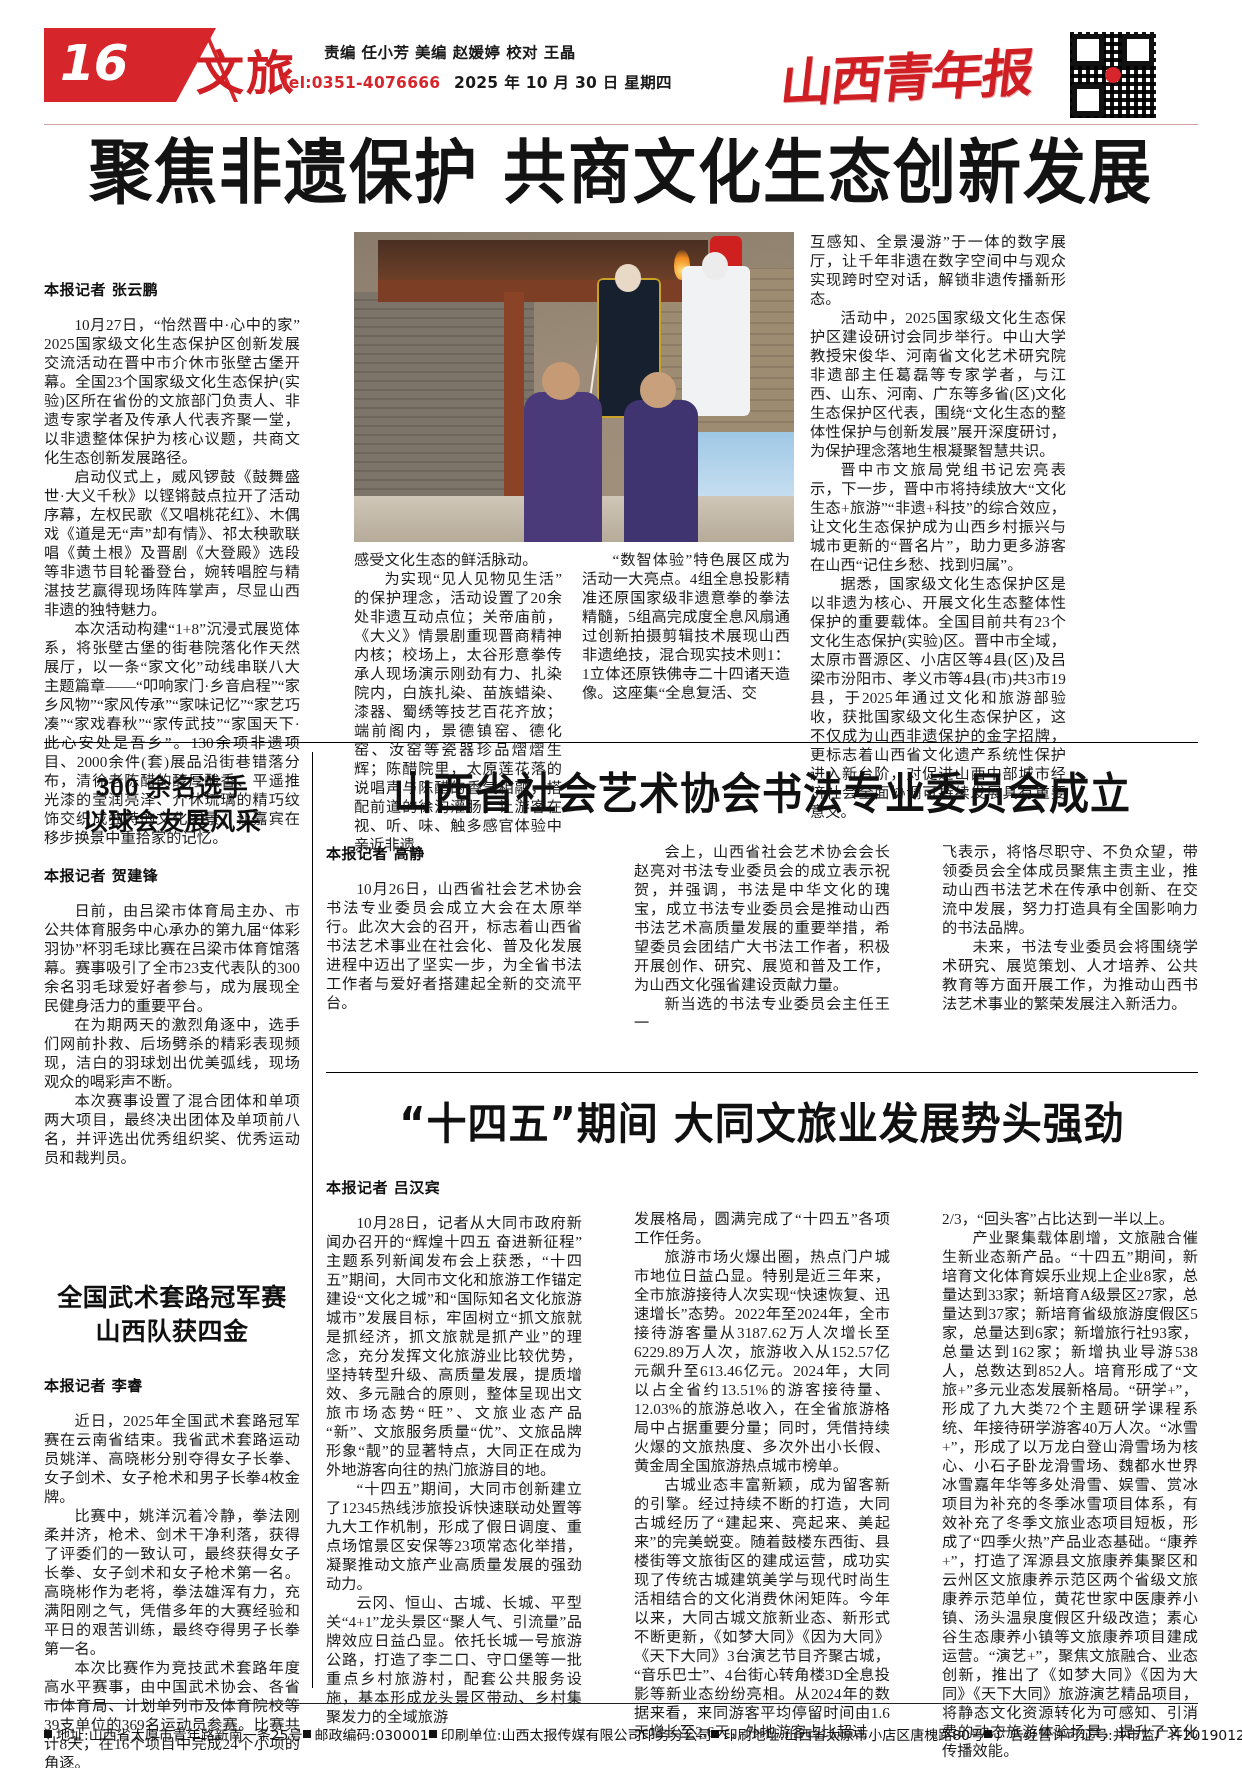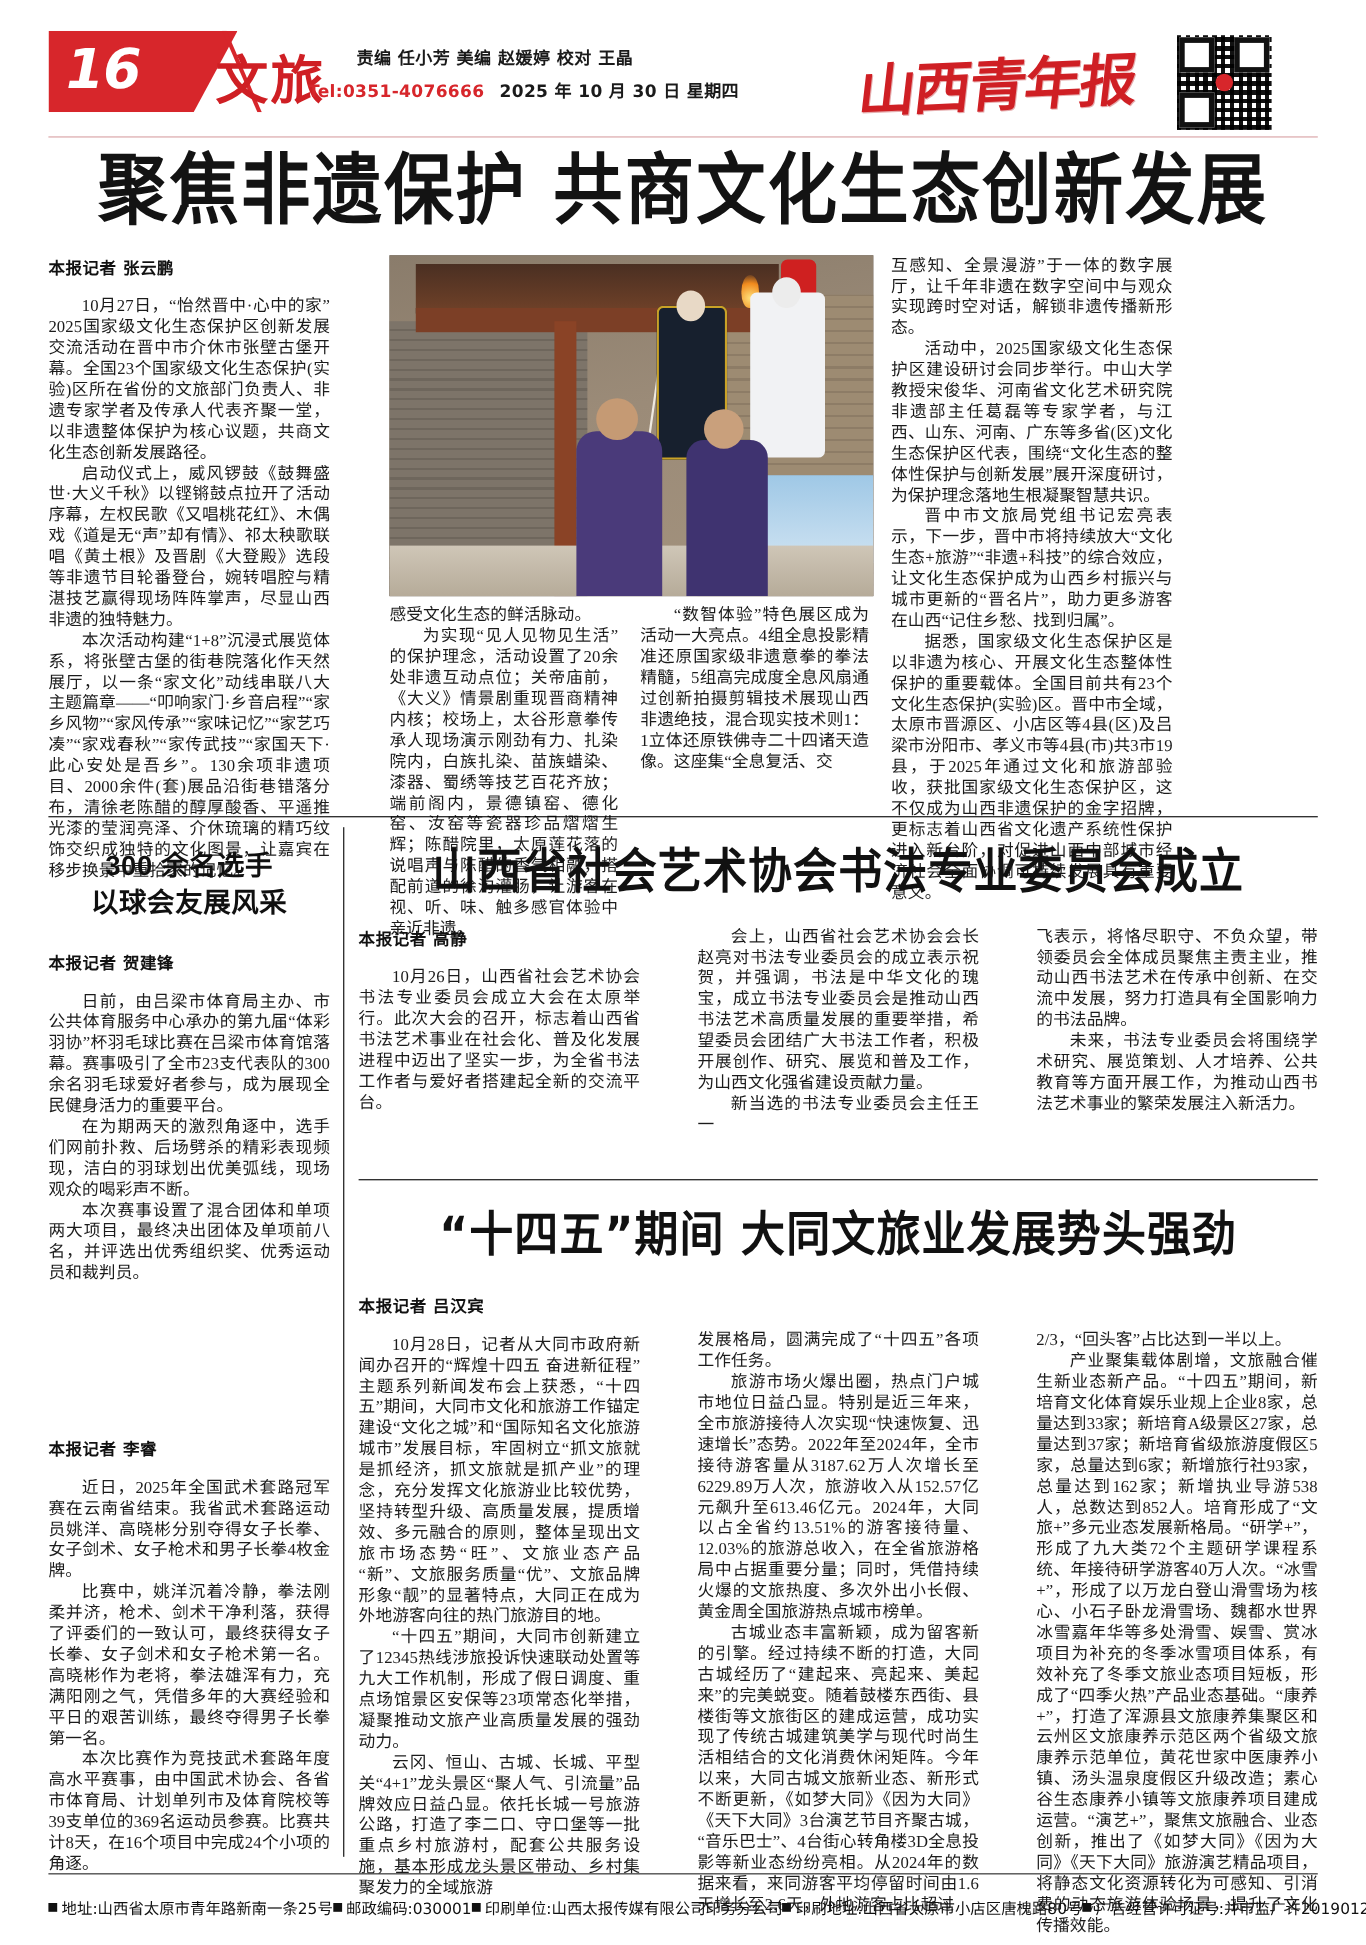--- a/index.html
+++ b/index.html
@@ -87,21 +87,21 @@
     color:#131313;
     line-height:1;
     white-space:nowrap;
     transform:scaleY(1.12);
     transform-origin:center top;
   }
 
   
   .a1{position:absolute;left:44px;top:232px;width:1154px;height:500px;}
   .a1 .col{position:absolute;top:0;width:256px;}
-  .a1 .colA{left:0;}
+  .a1 .colA{left:0;margin-top:46px;}
   .a1 .colD{left:766px;}
   .byline{
     font-family:"DejaVu Sans","Liberation Sans",sans-serif;
     font-weight:700;font-size:15px;color:#111;letter-spacing:.5px;
     margin-bottom:16px;
   }
   .body-text{
     font-family:"Liberation Serif","DejaVu Serif",serif;
     font-size:15.2px;
     line-height:19px;
@@ -304,20 +304,24 @@
     </div>
     <div class="byline" style="margin-top:26px;">本报记者 贺建锋</div>
     <div class="body-text">
       <p>日前，由吕梁市体育局主办、市公共体育服务中心承办的第九届“体彩 羽协”杯羽毛球比赛在吕梁市体育馆落幕。赛事吸引了全市23支代表队的300余名羽毛球爱好者参与，成为展现全民健身活力的重要平台。</p>
       <p>在为期两天的激烈角逐中，选手们网前扑救、后场劈杀的精彩表现频现，洁白的羽球划出优美弧线，现场观众的喝彩声不断。</p>
       <p>本次赛事设置了混合团体和单项两大项目，最终决出团体及单项前八名，并评选出优秀组织奖、优秀运动员和裁判员。</p>
     </div>
   </div>
 
   <div class="a3">
+    <div class="sub-headline">
+      <span>全国武术套路冠军赛</span>
+      <span>山西队获四金</span>
+    </div>
     <div class="byline" style="margin-top:26px;">本报记者 李睿</div>
     <div class="body-text">
       <p>近日，2025年全国武术套路冠军赛在云南省结束。我省武术套路运动员姚洋、高晓彬分别夺得女子长拳、女子剑术、女子枪术和男子长拳4枚金牌。</p>
       <p>比赛中，姚洋沉着冷静，拳法刚柔并济，枪术、剑术干净利落，获得了评委们的一致认可，最终获得女子长拳、女子剑术和女子枪术第一名。高晓彬作为老将，拳法雄浑有力，充满阳刚之气，凭借多年的大赛经验和平日的艰苦训练，最终夺得男子长拳第一名。</p>
       <p>本次比赛作为竞技武术套路年度高水平赛事，由中国武术协会、各省市体育局、计划单列市及体育院校等39支单位的369名运动员参赛。比赛共计8天，在16个项目中完成24个小项的角逐。</p>
     </div>
   </div>
 
   <div class="a4">
     <div class="a4-headline">山西省社会艺术协会书法专业委员会成立</div>

